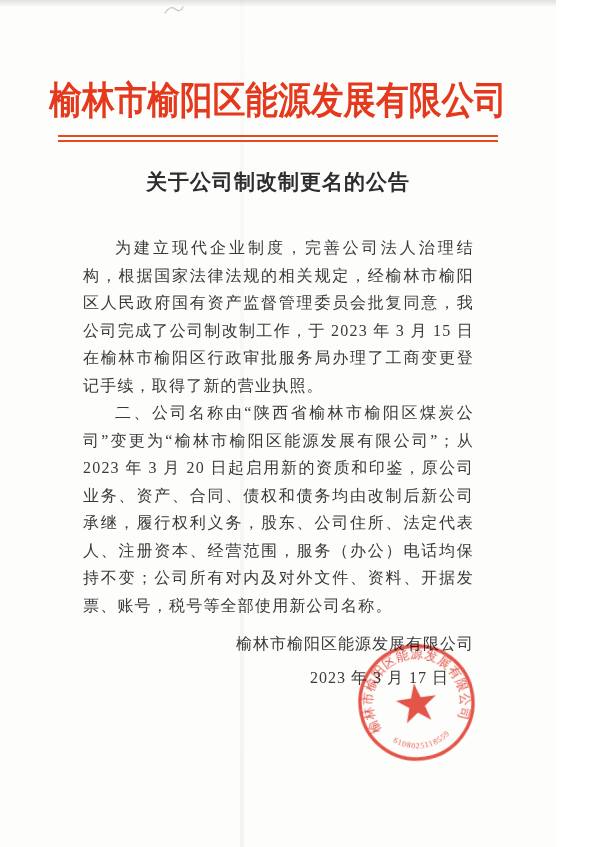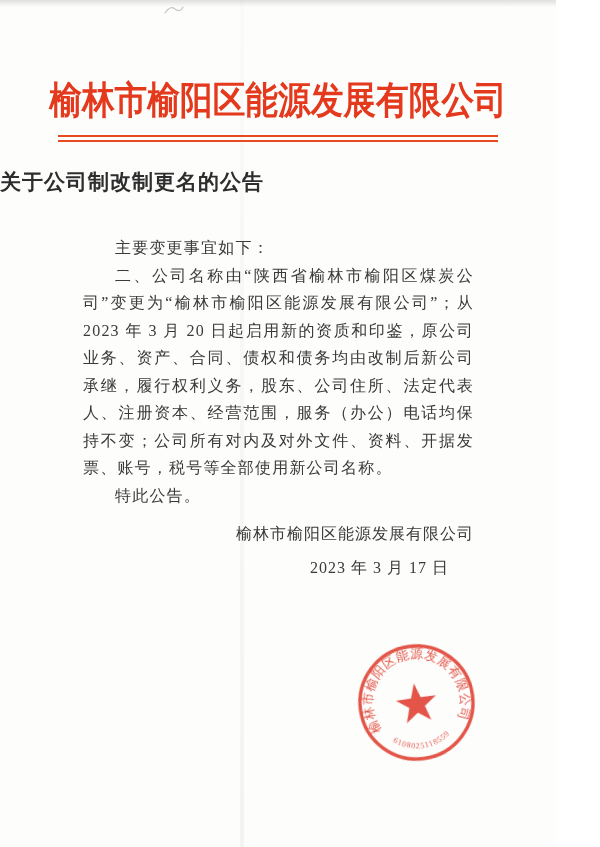--- a/index.html
+++ b/index.html
@@ -53,21 +53,21 @@
   .divider {
     width: 440px;
     height: 3px;
     margin: 14px auto 0 auto;
     border-top: 2px solid #e64b20;
     border-bottom: 2px solid #e64b20;
   }
 
   .doc-title {
     margin-top: 28px;
-    text-align: left;
+    text-align: center;
     font-family: "Liberation Sans", "DejaVu Sans", sans-serif;
     font-weight: 600;
     font-size: 21px;
     line-height: 24px;
     letter-spacing: 1px;
     color: #2d2d2d;
   }
 
   .body-text {
     margin: 40px 82px 0 83px;
@@ -122,23 +122,22 @@
     <path d="M2 10 Q 7 2 12 6 T 20 4" fill="none" stroke="#9a9a98" stroke-width="1.2" stroke-linecap="round"></path>
   </svg>
 
   <div class="header-name">榆林市榆阳区能源发展有限公司</div>
 
   <div class="divider"></div>
 
   <div class="doc-title">关于公司制改制更名的公告</div>
 
   <div class="body-text">
-    <p>主要变更事宜如下：</p>
+    <p>为建立现代企业制度，完善公司法人治理结构，根据国家法律法规的相关规定，经榆林市榆阳区人民政府国有资产监督管理委员会批复同意，我公司完成了公司制改制工作，于 2023 年 3 月 15 日在榆林市榆阳区行政审批服务局办理了工商变更登记手续，取得了新的营业执照。</p>
     <p>二、公司名称由“陕西省榆林市榆阳区煤炭公司”变更为“榆林市榆阳区能源发展有限公司”；从 2023 年 3 月 20 日起启用新的资质和印鉴，原公司业务、资产、合同、债权和债务均由改制后新公司承继，履行权利义务，股东、公司住所、法定代表人、注册资本、经营范围，服务（办公）电话均保持不变；公司所有对内及对外文件、资料、开据发票、账号，税号等全部使用新公司名称。</p>
-    <p>特此公告。</p>
   </div>
 
   <div class="signature">
     <div class="sig-company">榆林市榆阳区能源发展有限公司</div>
     <div class="sig-date">2023 年 3 月 17 日</div>
   </div>
 
   <svg class="stamp" viewBox="0 0 120 120">
     <defs>
       <path id="seal-arc-top" d="M 21.9 82 A 44 44 0 1 1 98.1 82" fill="none"></path>

